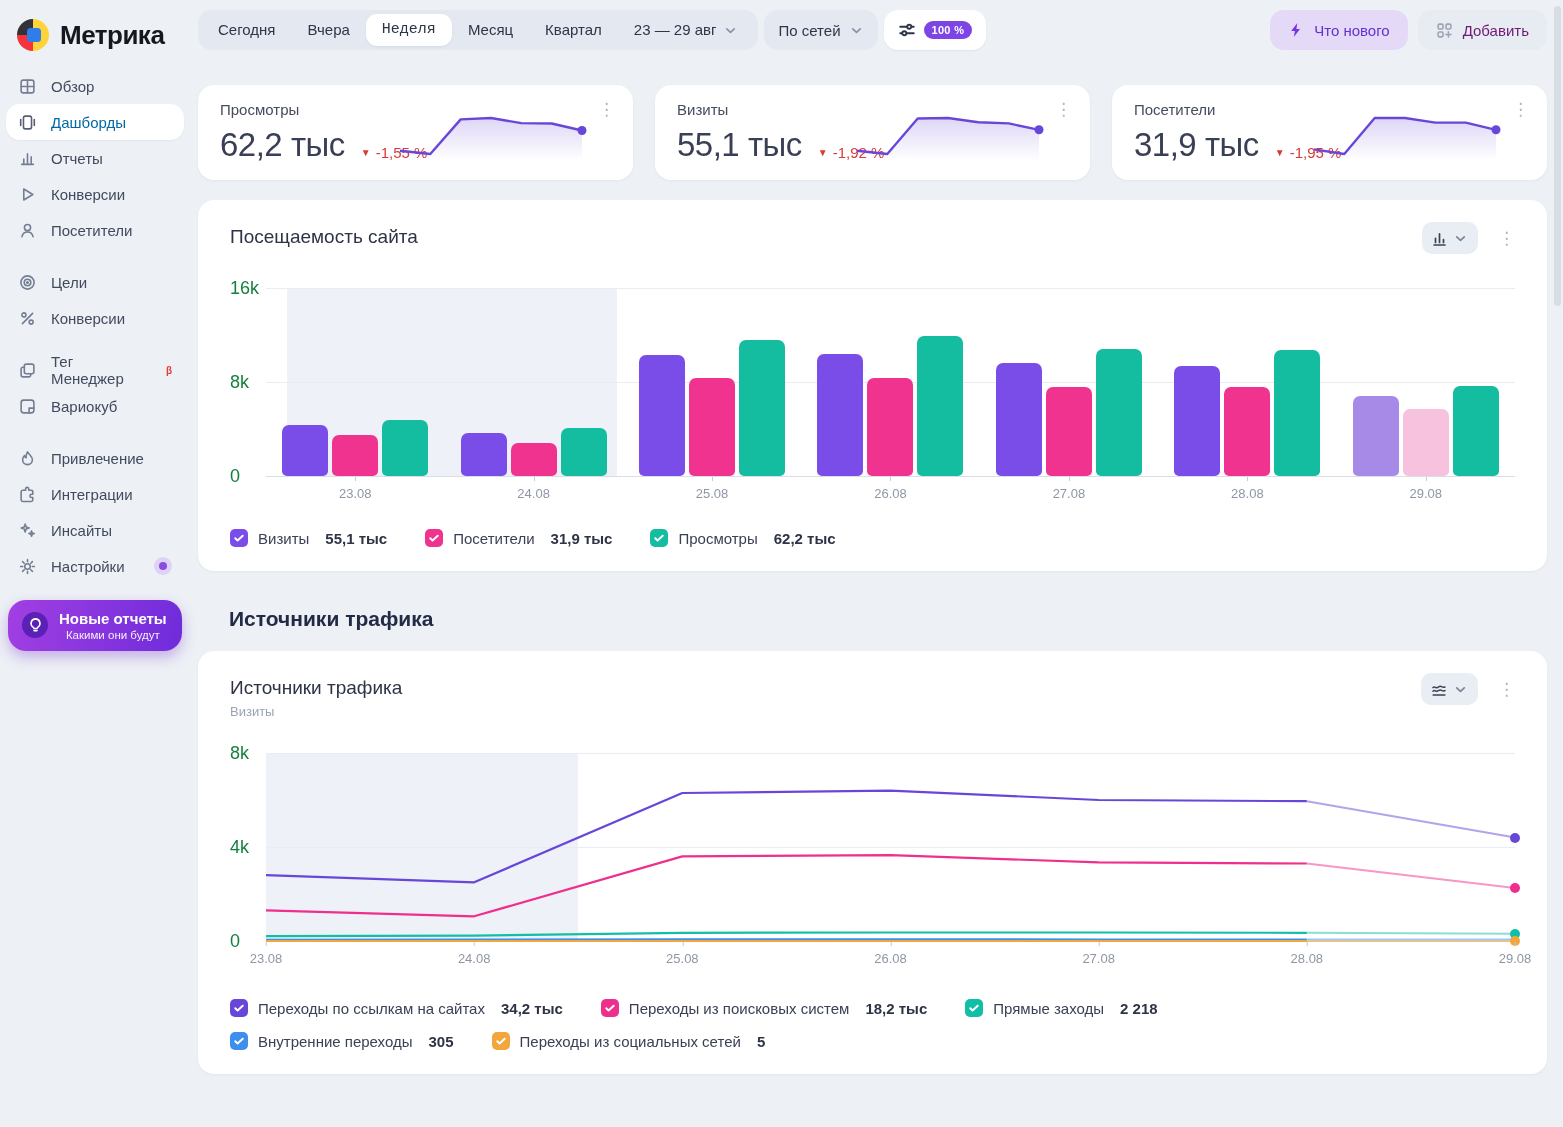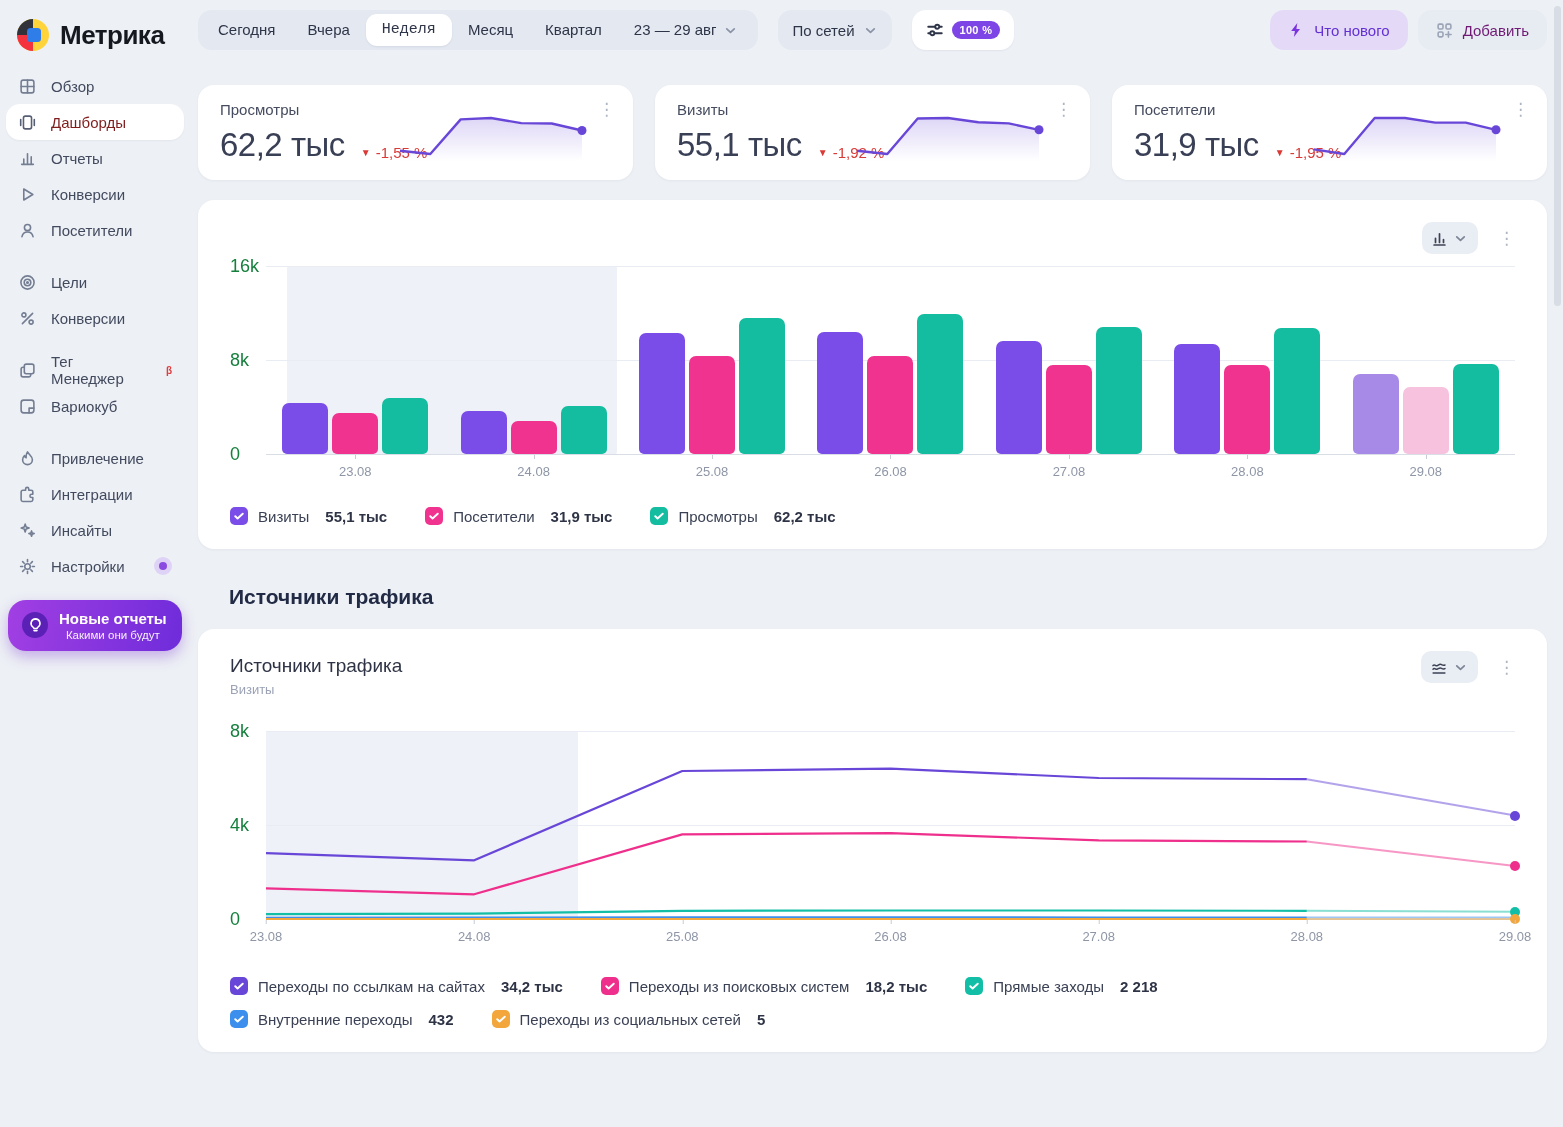--- a/index.html
+++ b/index.html
@@ -15,40 +15,40 @@
   .sidebar { position:absolute; left:0; top:0; width:190px; height:100%; padding-top:12px; }
   .logo { display:flex; align-items:center; gap:10px; padding:6px 14px 16px 16px; }
   .logo-text { font-size:26px; font-weight:700; color:#15181f; letter-spacing:-0.5px; }
   .nav-group { margin-bottom:16px; }
   .nav-item {
     display:flex; align-items:center; gap:14px; height:36px; margin:0 6px;
     padding:0 12px; border-radius:14px; font-size:15px; color:#424a5e; cursor:pointer;
     position:relative;
   }
   .nav-item .icon { color:#747e93; width:19px; height:19px; }
-  .nav-item.selected { background:#fff; color:#7f1d1d; font-weight:500; box-shadow:0 1px 2px rgba(40,50,80,.05); }
+  .nav-item.selected { background:#fff; color:#0369a1; font-weight:500; box-shadow:0 1px 2px rgba(40,50,80,.05); }
   .nav-item.selected .icon { color:#555e74; }
   .beta-mark { color:#e23d3d; font-size:10px; vertical-align:super; margin-left:2px; font-weight:700; }
   .nav-badge { margin-left:auto; width:18px; height:18px; border-radius:50%; background:#ded3f6;
     display:flex; align-items:center; justify-content:center; }
   .nav-badge::after { content:""; width:8px; height:8px; border-radius:50%; background:#8a4be0; }
   .promo-btn {
     margin:16px 8px 0 8px; border-radius:18px; padding:10px 14px;
     background:linear-gradient(100deg,#a13fe3,#6f2cda); color:#fff;
     display:flex; align-items:center; gap:11px; cursor:pointer;
     box-shadow:0 6px 14px rgba(120,50,210,.35);
   }
   .promo-bulb { width:26px; height:26px; border-radius:50%; background:#5b21b6; color:#fff; }
   .promo-title { font-size:15px; font-weight:700; line-height:1.25; }
   .promo-sub { font-size:11.5px; opacity:.92;text-align:center; }
 
   
   .content { margin-left:190px; padding:10px 16px 0 8px; }
 
-  .toolbar { display:flex; align-items:center; gap:20px; }
+  .toolbar { display:flex; align-items:center; gap:6px; }
   .seg { display:flex; align-items:center; background:#e3e8f1; border-radius:14px; height:40px; padding:0 4px; }
   .seg-item { padding:0 16px; font-size:15px; color:#2f3548; height:32px; line-height:32px; border-radius:11px;
     cursor:pointer; display:flex; align-items:center; gap:7px; white-space:nowrap; }
   .seg-item.selected { background:#fff; box-shadow:0 1px 2px rgba(40,50,80,.08);font-family:Liberation Mono, monospace; }
   .seg-item .icon { color:#8a93a6; }
   .pill { display:flex; align-items:center; gap:8px; background:#e3e8f1; border-radius:14px; height:40px;
     padding:0 14px; font-size:15px; color:#2f3548; cursor:pointer; white-space:nowrap; }
   .pill .icon { color:#8a93a6; }
   .pill.white { background:#fff; box-shadow:0 1px 2px rgba(40,50,80,.06); }
   .pill.white .icon { color:#2f3548; }
@@ -410,20 +410,21 @@
             <polygon points="6.0,42.4 36.3,47.0 66.7,11.0 97.0,11.0 127.3,15.6 157.7,15.6 188.0,22.8 188,54 6,54" fill="url(#sg2)"></polygon>
             <polyline points="6.0,42.4 36.3,47.0 66.7,11.0 97.0,11.0 127.3,15.6 157.7,15.6 188.0,22.8" fill="none" stroke="#6847d8" stroke-width="2.4" stroke-linejoin="round"></polyline>
             <circle cx="188.0" cy="22.8" r="4.5" fill="#6847d8"></circle>
           </svg>
         </div>
         <span class="kebab">⋮</span>
       </div>
     </div>
 
   <section class="card">
+    <h2 class="card-title">Посещаемость сайта</h2>
     <div class="card-controls">
       <div class="type-pill">
         <span class="icon" id="bar-type-ic">
             <svg width="15" height="15" viewBox="0 0 14 15" fill="none" stroke="currentColor" stroke-width="1.7" stroke-linecap="round">
               <path d="M3 11.5V7.3M7 11.5V2.8M11 11.5V8.6"></path>
               <path d="M1.6 14h10.8"></path>
             </svg>
           </span>
         <span class="icon chev" id="bar-type-chev">
             <svg width="15" height="15" viewBox="0 0 16 16" fill="none" stroke="currentColor" stroke-width="1.8" stroke-linecap="round" stroke-linejoin="round">
@@ -607,21 +608,21 @@
           <span class="legend-label">Прямые заходы</span>
           <span class="legend-value">2 218</span>
         </div>
         <div class="legend-item">
           <span class="legend-check" style="background: rgb(61, 143, 238);">
             <svg width="12" height="12" viewBox="0 0 16 16" fill="none" stroke="#fff" stroke-width="2.6" stroke-linecap="round" stroke-linejoin="round">
               <path d="M3 8.4l3.1 3L13 5"></path>
             </svg>
           </span>
           <span class="legend-label">Внутренние переходы</span>
-          <span class="legend-value">432</span>
+          <span class="legend-value">305</span>
         </div>
         <div class="legend-item">
           <span class="legend-check" style="background: rgb(242, 166, 60);">
             <svg width="12" height="12" viewBox="0 0 16 16" fill="none" stroke="#fff" stroke-width="2.6" stroke-linecap="round" stroke-linejoin="round">
               <path d="M3 8.4l3.1 3L13 5"></path>
             </svg>
           </span>
           <span class="legend-label">Переходы из социальных сетей</span>
           <span class="legend-value">5</span>
         </div>

